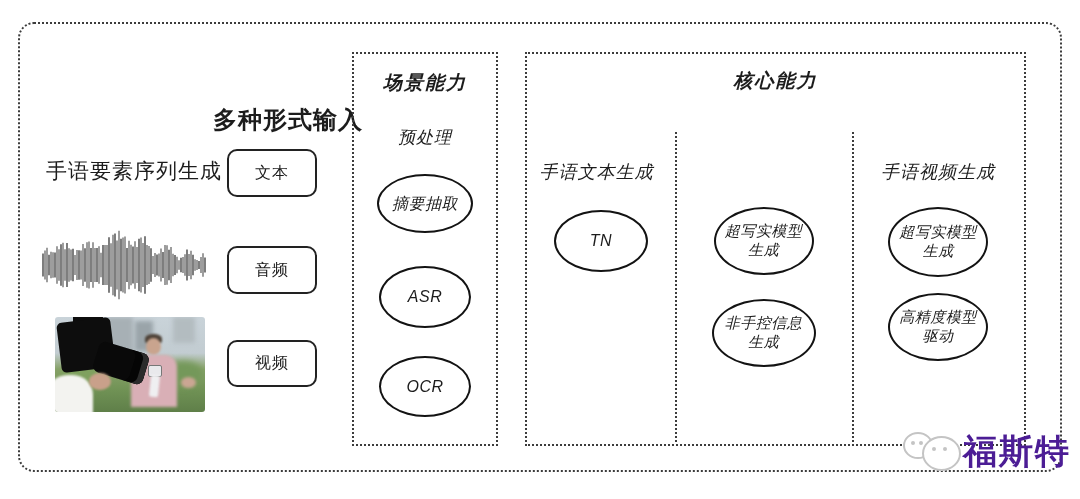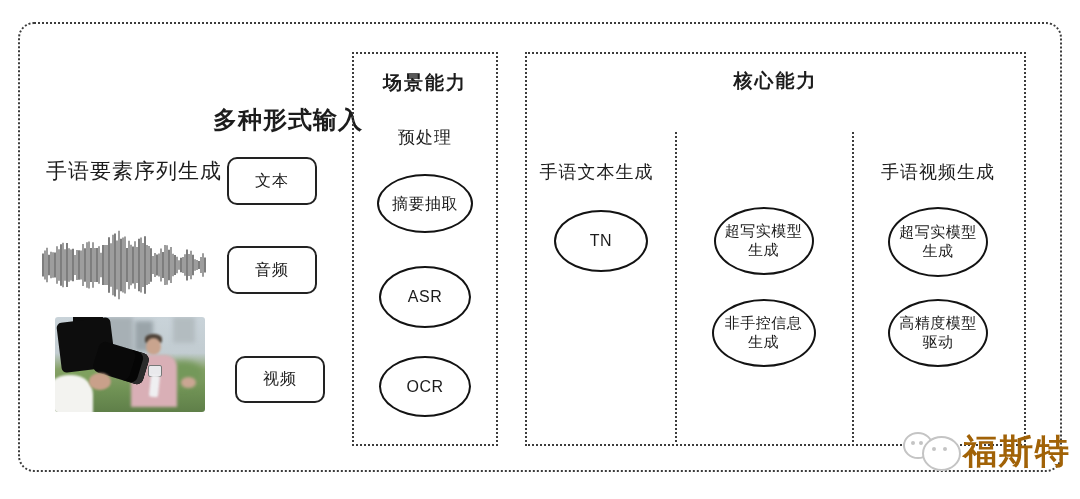--- a/index.html
+++ b/index.html
@@ -15,23 +15,23 @@
     border:2px dotted #3c3c3c;border-radius:16px;
   }
   
   .input-label{left:213px;top:104px;font-size:24px;font-weight:bold;letter-spacing:1px;}
   .sentence{left:46px;top:157px;font-size:21px;letter-spacing:1px;white-space:nowrap;}
   .io-box{
     width:86px;height:44px;border:2px solid #222;border-radius:10px;
     display:flex;align-items:center;justify-content:center;
     font-size:16px;letter-spacing:1px;background:#fff;
   }
-  .io-box.b1{left:227px;top:149px;margin-top:8px;}
+  .io-box.b1{left:227px;top:149px;}
   .io-box.b2{left:227px;top:246px;}
-  .io-box.b3{left:227px;top:356px;height:43px;margin-left:8px;}
+  .io-box.b3{left:227px;top:340px;height:43px;}
   .waveform{left:42px;top:228px;width:164px;height:74px;}
   
   .video-thumb{
     left:55px;top:317px;width:150px;height:95px;border-radius:3px;overflow:hidden;
     background:linear-gradient(180deg,#c9d3d9 0%,#c2ccd1 38%,#87a268 55%,#6f9154 78%,#5f7f49 100%);
   }
   .video-thumb .layer{position:absolute;}
   .bldg{background:#a7b0b5;filter:blur(2px);}
   .hedge-spot{background:#7fa15f;border-radius:50%;filter:blur(3px);}
   .rep-head{width:15px;height:17px;background:#c9a48e;border-radius:50%;filter:blur(1.2px);}
@@ -40,40 +40,40 @@
   .rep-hand{width:15px;height:11px;background:#cba693;border-radius:50%;filter:blur(1.5px);}
   .rep-mic{width:9px;height:22px;background:#efeff1;border-radius:2px;filter:blur(.8px);}
   .rep-miccube{width:12px;height:10px;background:#e9e9ec;border:1px solid #777;border-radius:2px;filter:blur(.6px);}
   .cam-body{width:54px;height:50px;background:#0d0d0d;border-radius:5px;transform:rotate(-7deg);}
   .cam-top{width:30px;height:12px;background:#0d0d0d;border-radius:3px;}
   .cam-lens{width:52px;height:32px;background:#090909;border-radius:7px;transform:rotate(17deg);
             box-shadow:inset -6px 0 0 #2b2b2b, inset -14px 0 0 #050505;}
   .op-shoulder{width:46px;height:44px;background:#f3f3f0;border-radius:45% 45% 0 0;filter:blur(1px);}
   .op-hand{width:22px;height:17px;background:#c9a08a;border-radius:50%;filter:blur(1px);}
   
-  .cap-box{border:2px dotted #3c3c3c;background:transparent;}
+  .cap-box{border:2px dotted #3c3c3c;background:transparent;font-style:italic;}
   .scene-box{left:352px;top:52px;width:142px;height:390px;}
   .core-box{left:525px;top:52px;width:497px;height:390px;}
   .cap-title{left:0;right:0;text-align:center;font-size:19px;font-weight:bold;letter-spacing:2px;}
   .scene-sub{left:0;right:0;top:72px;text-align:center;font-size:17px;letter-spacing:1px;}
   .ellipse{
     border:2.5px solid #131313;border-radius:50%;background:#fff;
     display:flex;align-items:center;justify-content:center;text-align:center;
     font-size:16px;line-height:1.25;letter-spacing:.5px;white-space:pre-line;
   }
   .ellipse.small-text{font-size:15px;}
   .center-x{left:50%;transform:translateX(-50%);}
   .divider{width:0;border-left:2px dotted #3c3c3c;top:78px;bottom:2px;}
   .col-header{text-align:center;font-size:18px;letter-spacing:1px;top:106px;}
   .wm-logo{left:903px;top:427px;width:60px;height:44px;}
   .wm-bubble{position:absolute;background:#fff;border:2px solid #c4c4c4;border-radius:50%;}
   .wm-b1{left:0px;top:5px;width:26px;height:23px;}
   .wm-b2{left:19px;top:9px;width:35px;height:31px;}
   .wm-eye{position:absolute;width:4px;height:4px;background:#c4c4c4;border-radius:50%;}
-  .wm-text{left:963px;top:429px;font-size:34px;font-weight:bold;letter-spacing:2px;color:#a16207;}
+  .wm-text{left:963px;top:429px;font-size:34px;font-weight:bold;letter-spacing:2px;color:#4c1d95;}
 </style>
 </head>
 <body>
 
 <div class="abs outer-frame"></div>
 
 <div class="abs input-label">多种形式输入</div>
 
 <div class="abs sentence">手语要素序列生成</div>
 
@@ -215,21 +215,21 @@
     <div class="abs ellipse small-text center-x" style="top:153px;width:96px;height:64px">超写实模型
 生成</div>
     <div class="abs ellipse small-text center-x" style="top:245px;width:100px;height:64px">非手控信息
 生成</div>
   </div>
 
   <div class="abs" style="left:325px;top:0;width:172px;height:390px">
     <div class="abs col-header" style="left:0;right:0">手语视频生成</div>
     <div class="abs ellipse small-text center-x" style="top:153px;width:96px;height:66px">超写实模型
 生成</div>
-    <div class="abs ellipse small-text center-x" style="top:245px;width:96px;height:64px">高精度模型
+    <div class="abs ellipse small-text center-x" style="top:239px;width:96px;height:64px">高精度模型
 驱动</div>
   </div>
 </div>
 
 <div class="abs wm-logo">
   <div class="wm-bubble wm-b1">
     <div class="wm-eye" style="left:6px;top:7px"></div>
     <div class="wm-eye" style="left:14px;top:7px"></div>
   </div>
   <div class="wm-bubble wm-b2">

